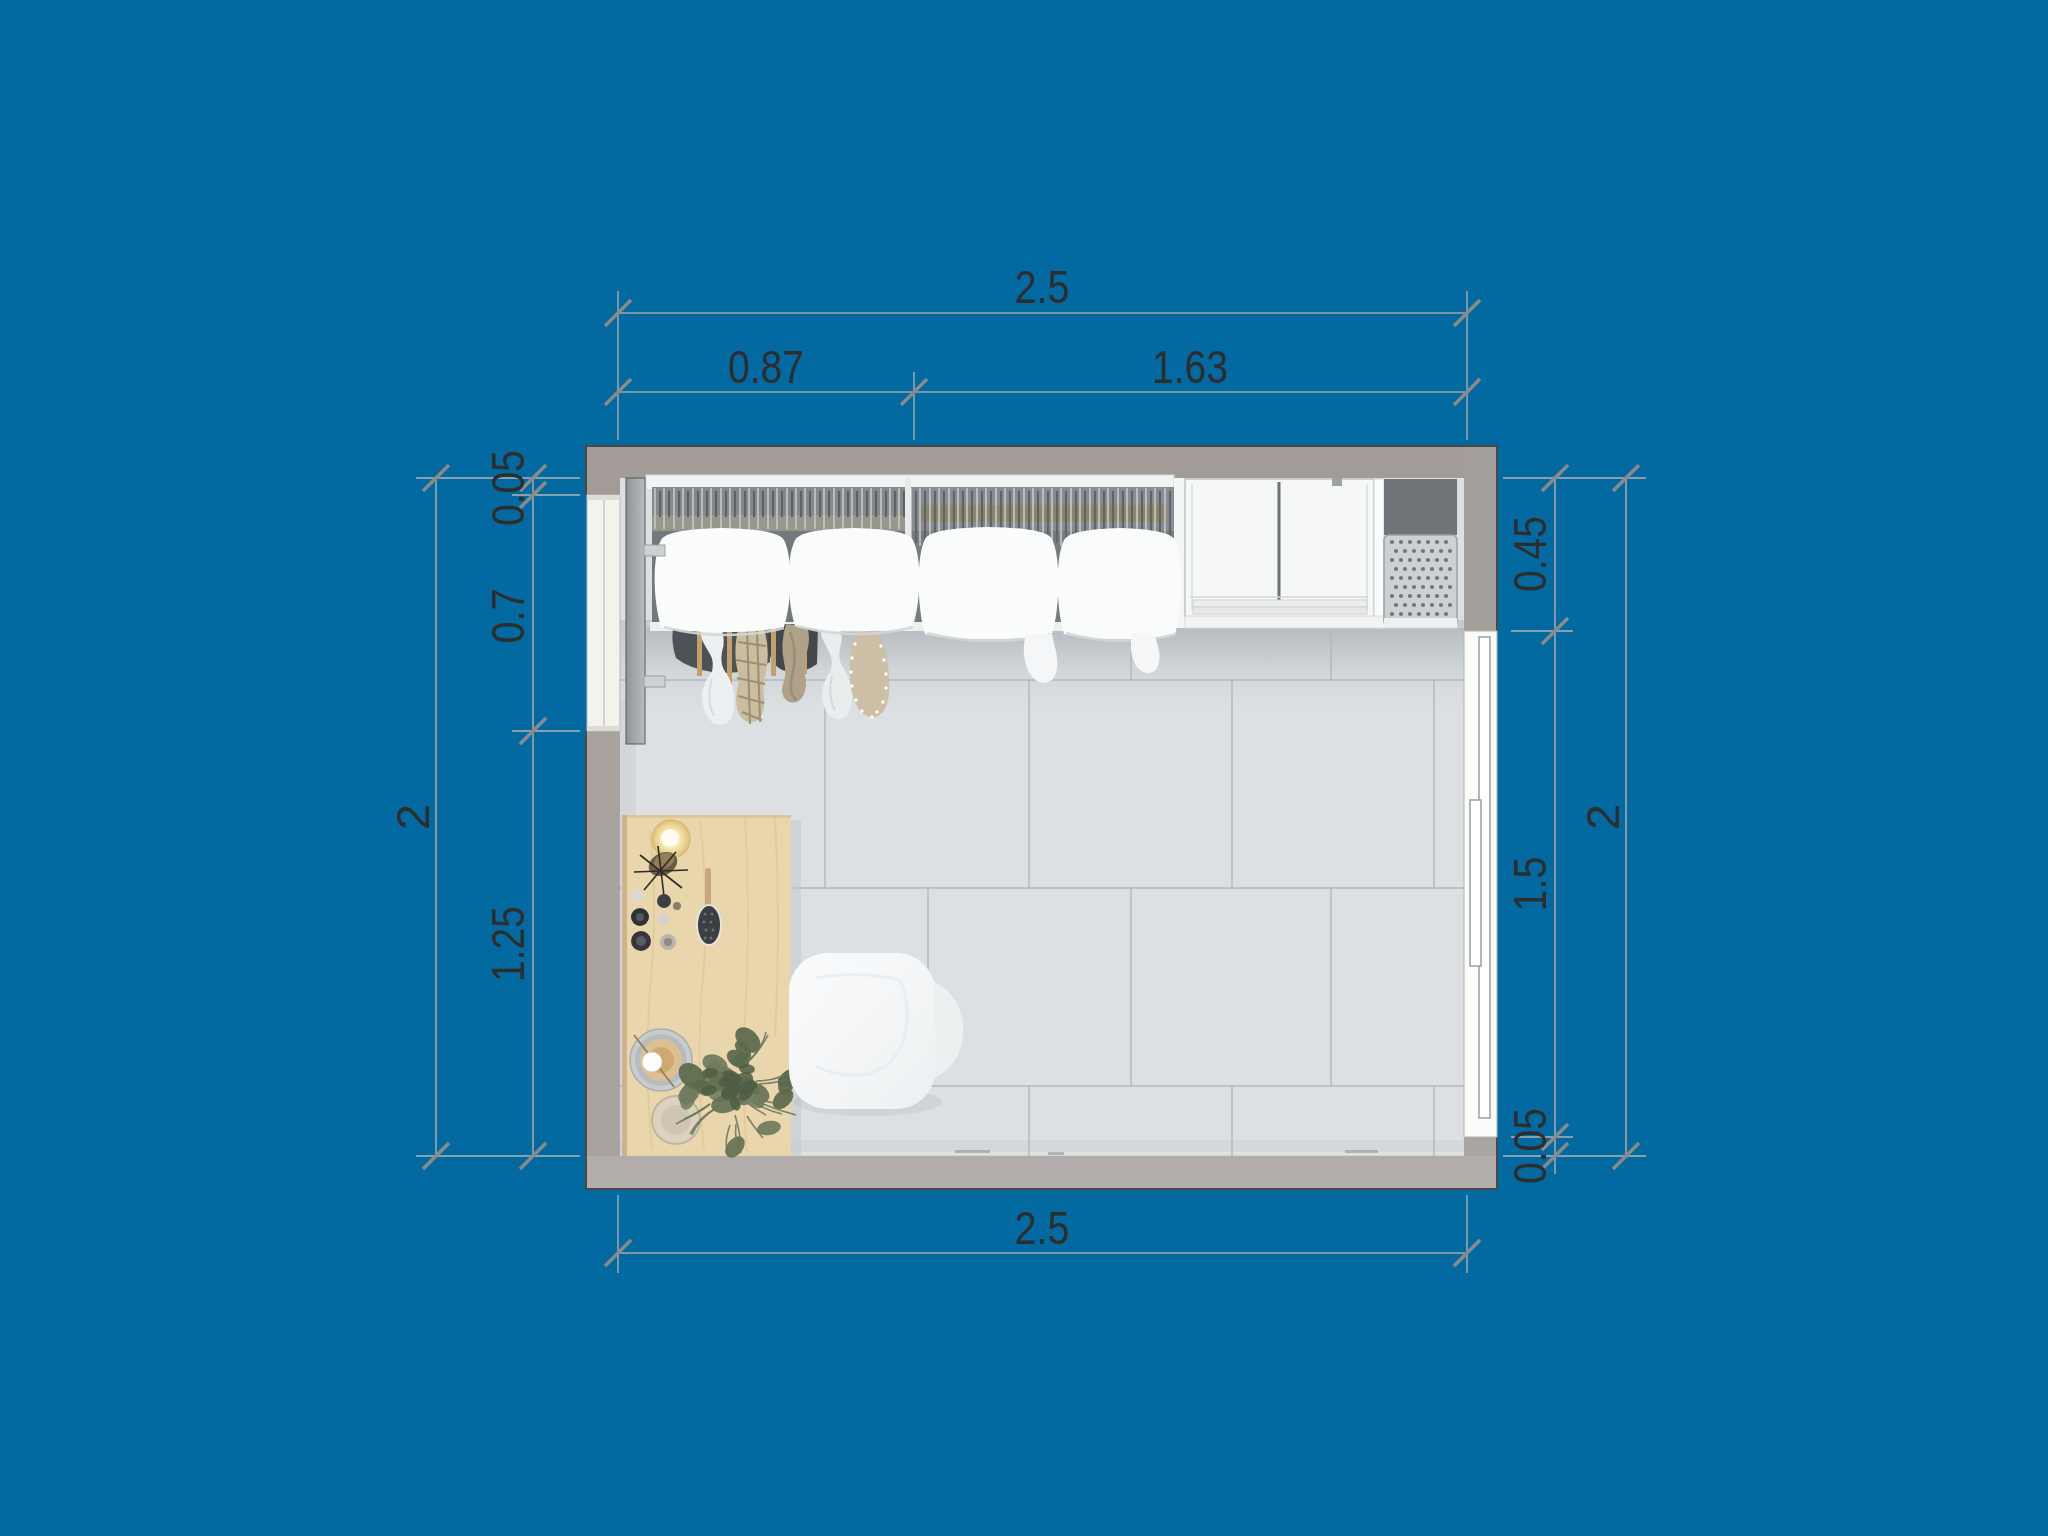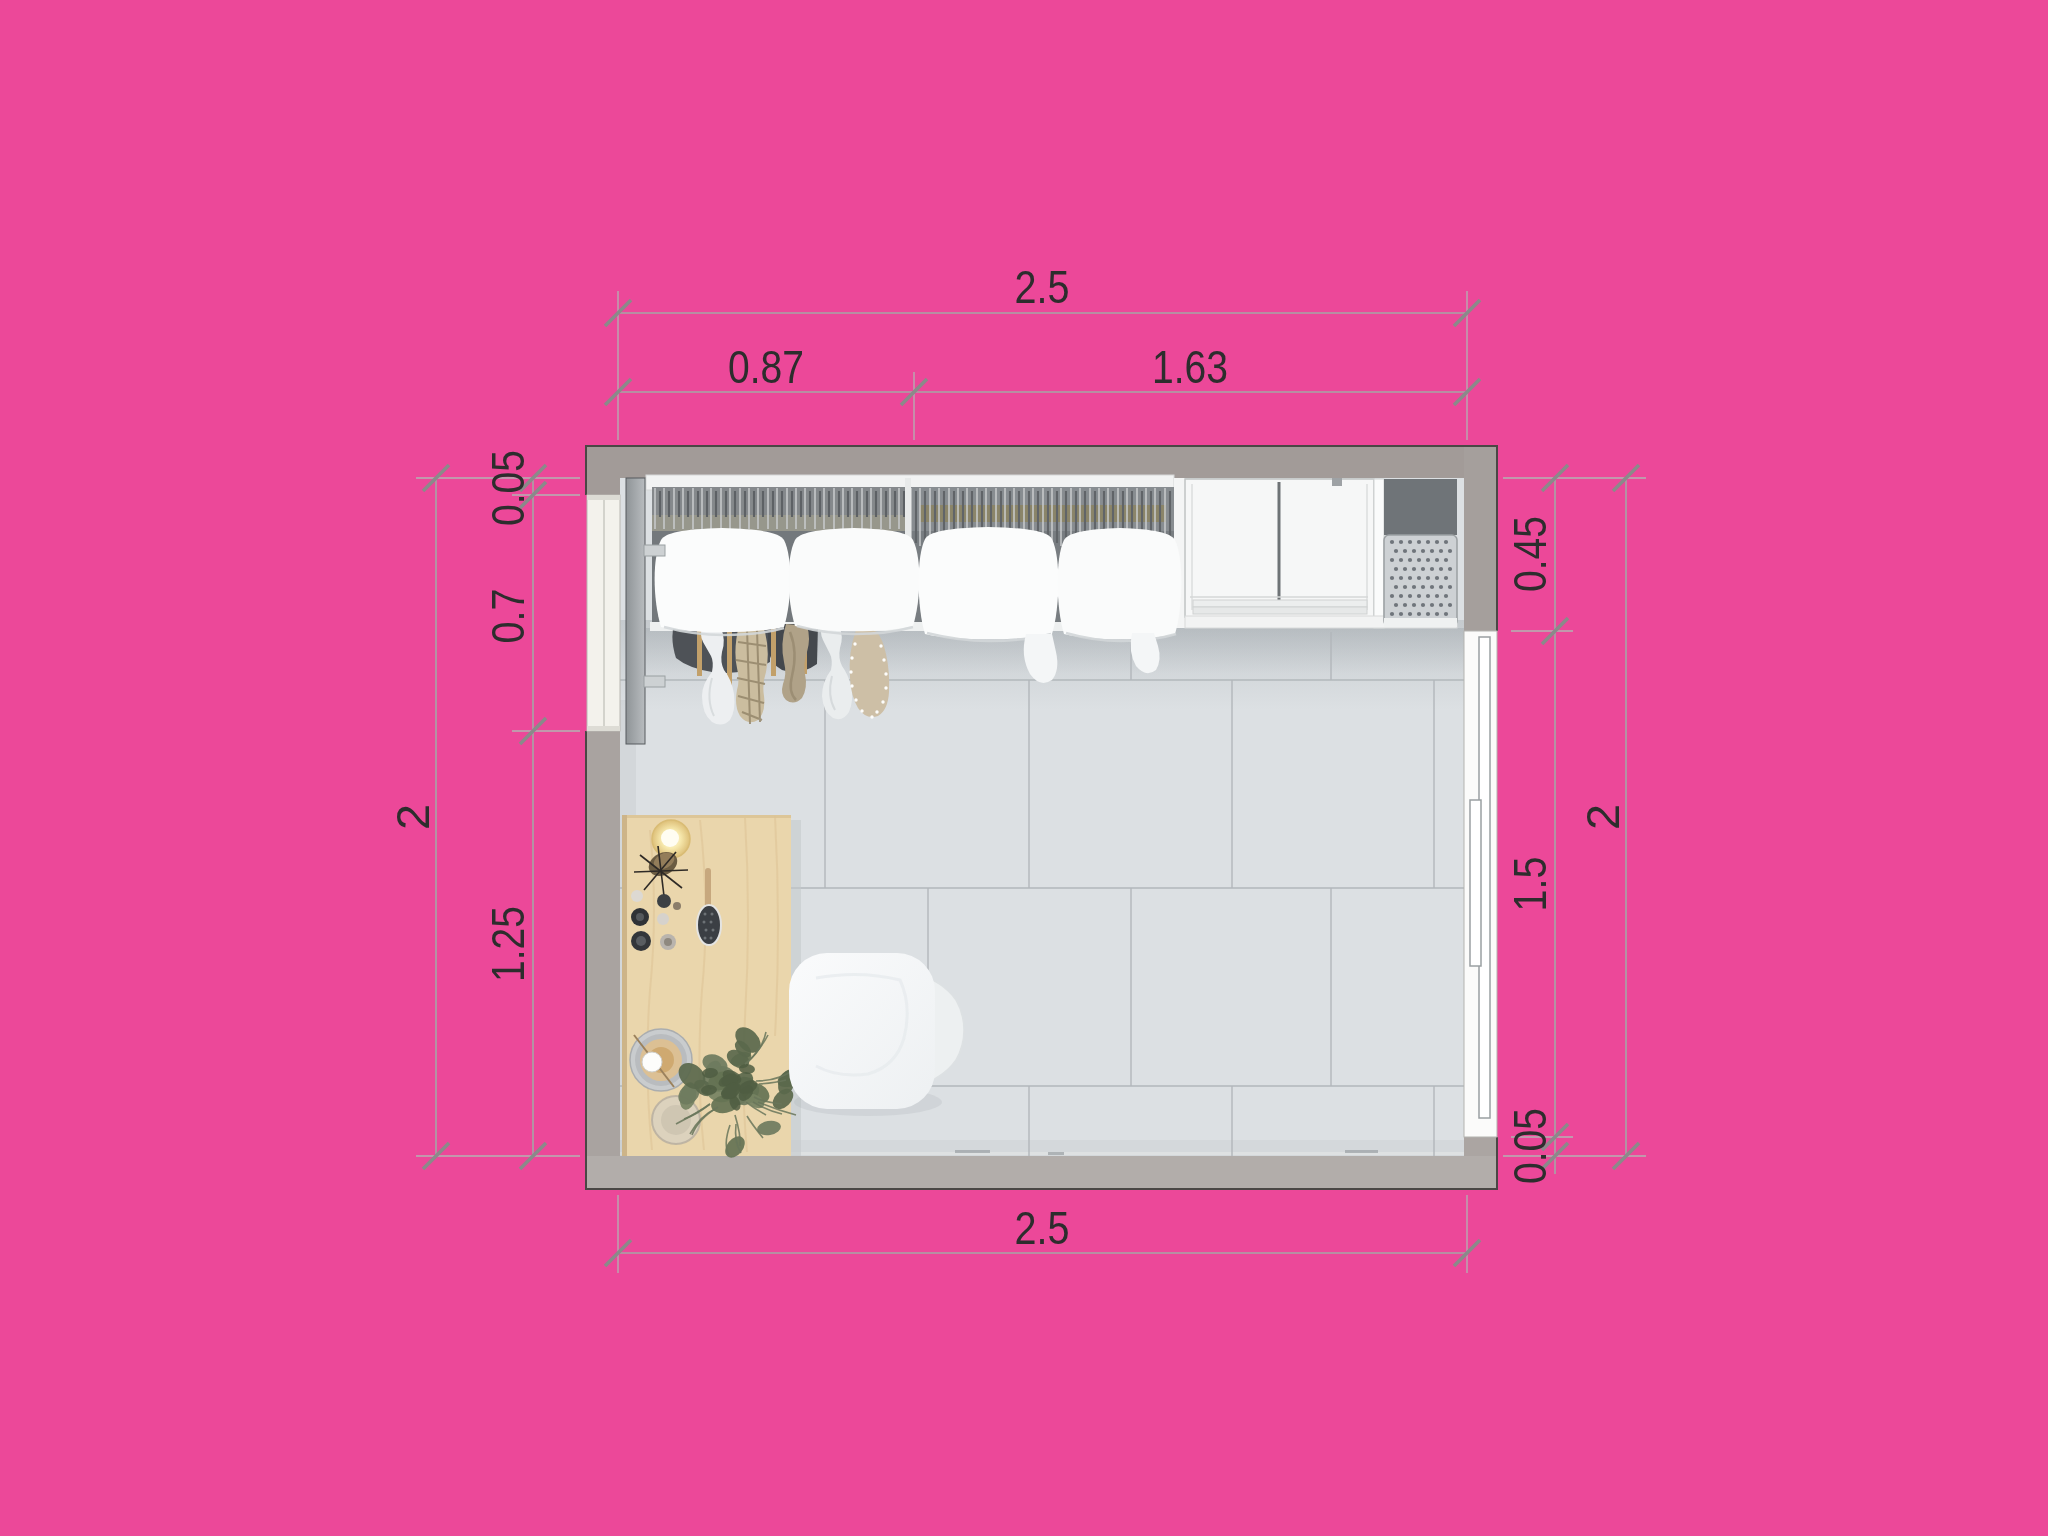--- a/index.html
+++ b/index.html
@@ -1,16 +1,16 @@
 <!DOCTYPE html>
 <html><head>
 <meta charset="utf-8">
 <style>
   html,body{margin:0;padding:0;background:#ffffff;}
-  #page{position:relative;width:2048px;height:1536px;background:#ec4899;overflow:hidden;
+  #page{position:relative;width:2048px;height:1536px;background:#0369a1;overflow:hidden;
         font-family:"Liberation Sans", sans-serif;}
   svg{position:absolute;left:0;top:0;}
   text{font-family:"Liberation Sans", sans-serif;fill:#2d2d2d;}
 </style>
 </head>
 <body>
 <div id="page">
 <svg width="2048" height="1536" viewBox="0 0 2048 1536">
 <defs>
   <linearGradient id="floorShadow" x1="0" y1="0" x2="0" y2="1">

